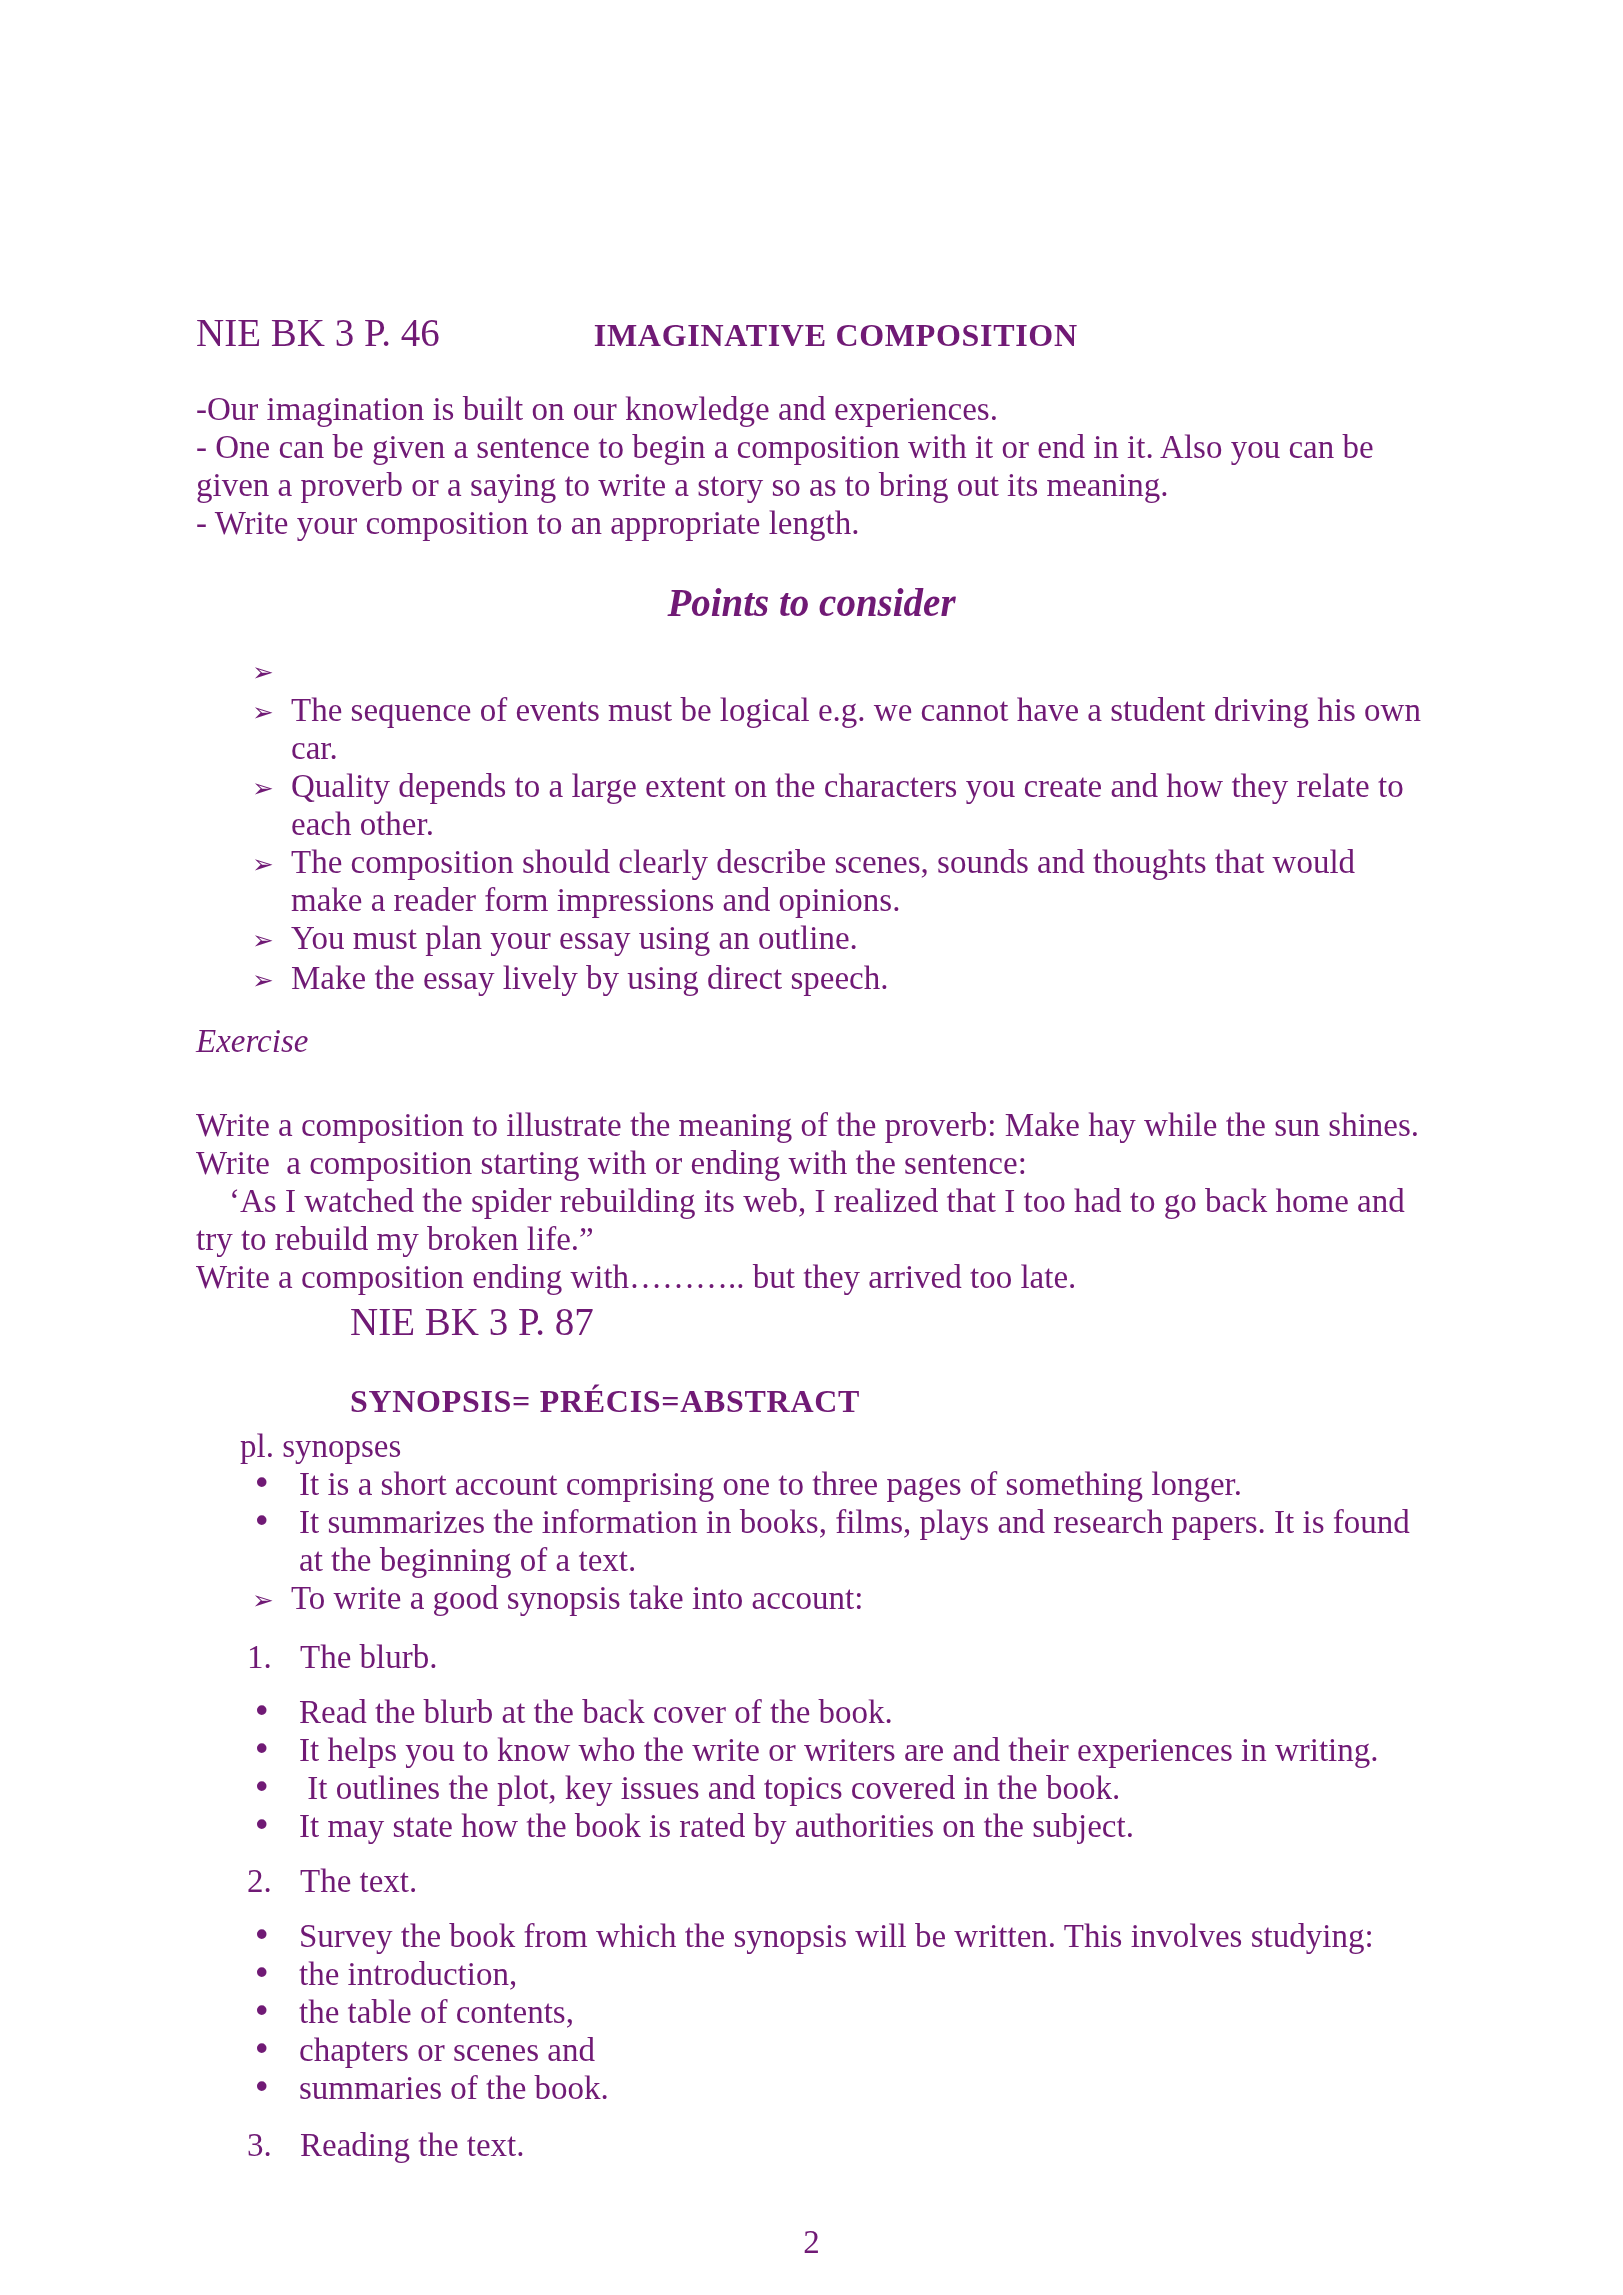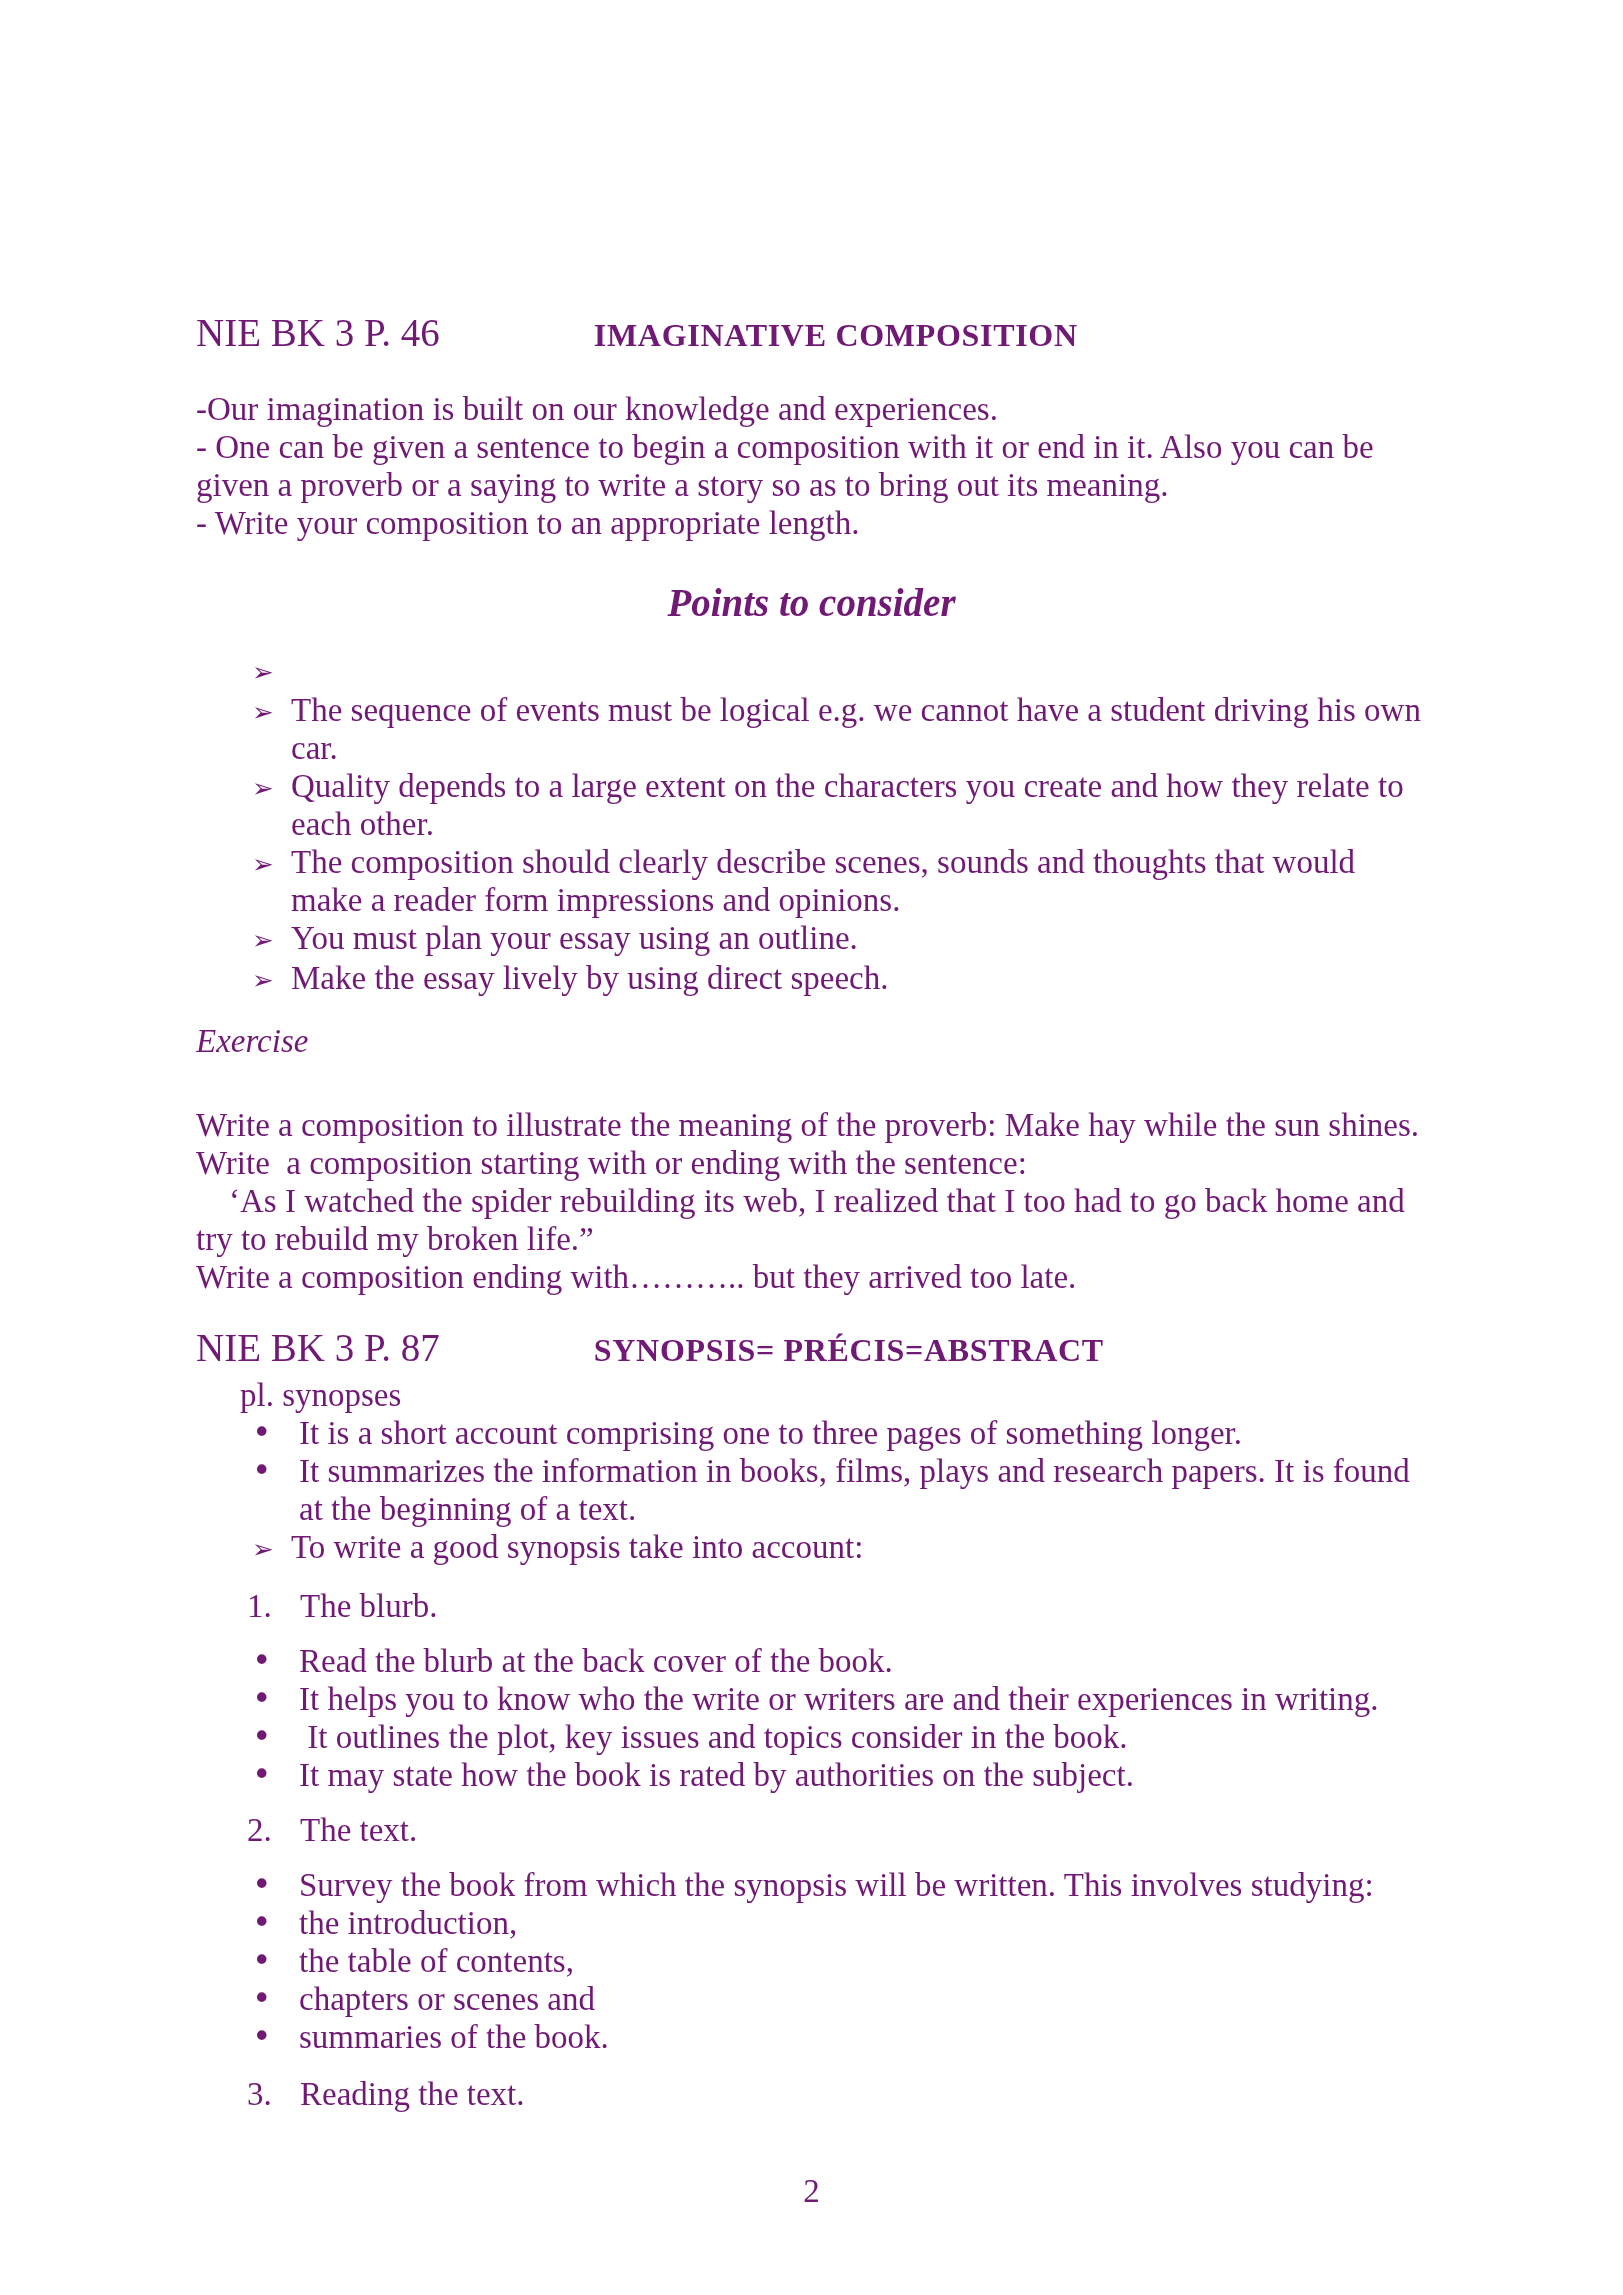--- a/index.html
+++ b/index.html
@@ -47,21 +47,21 @@
     padding-left:56px;
     font-size:26px;
   }
   .bullet-list .marker.bullet {
     flex:0 0 103px;
     padding-left:56px;
     font-size:33px;
   }
   .exercise { margin-top:23px; font-style:italic; }
   .exercise-text { margin-top:46px; }
-  .header-row.hr2 { margin-top:0; }
+  .header-row.hr2 { margin-top:0;flex-direction:column; }
   .pl-note { margin-left:44px; }
   .num-item { display:flex; align-items:baseline; }
   .num-item .marker {
     font-family:"Liberation Serif", serif;
     flex:0 0 104px;
     padding-left:51px;
     font-size:33px;
   }
   .num-item.first { margin-top:19.6px; }
   .num-item.second { margin-top:17.7px; }
@@ -156,21 +156,21 @@
     <div class="li">
       <span class="marker bullet">•</span>
       <span class="t">Read the blurb at the back cover of the book.</span>
     </div>
     <div class="li">
       <span class="marker bullet">•</span>
       <span class="t">It helps you to know who the write or writers are and their experiences in writing.</span>
     </div>
     <div class="li">
       <span class="marker bullet">•</span>
-      <span class="t"> It outlines the plot, key issues and topics consider in the book.</span>
+      <span class="t"> It outlines the plot, key issues and topics covered in the book.</span>
     </div>
     <div class="li">
       <span class="marker bullet">•</span>
       <span class="t">It may state how the book is rated by authorities on the subject.</span>
     </div>
   </div>
 
   <div class="num-item second">
     <span class="marker">2.</span>
     <span class="t">The text.</span>

